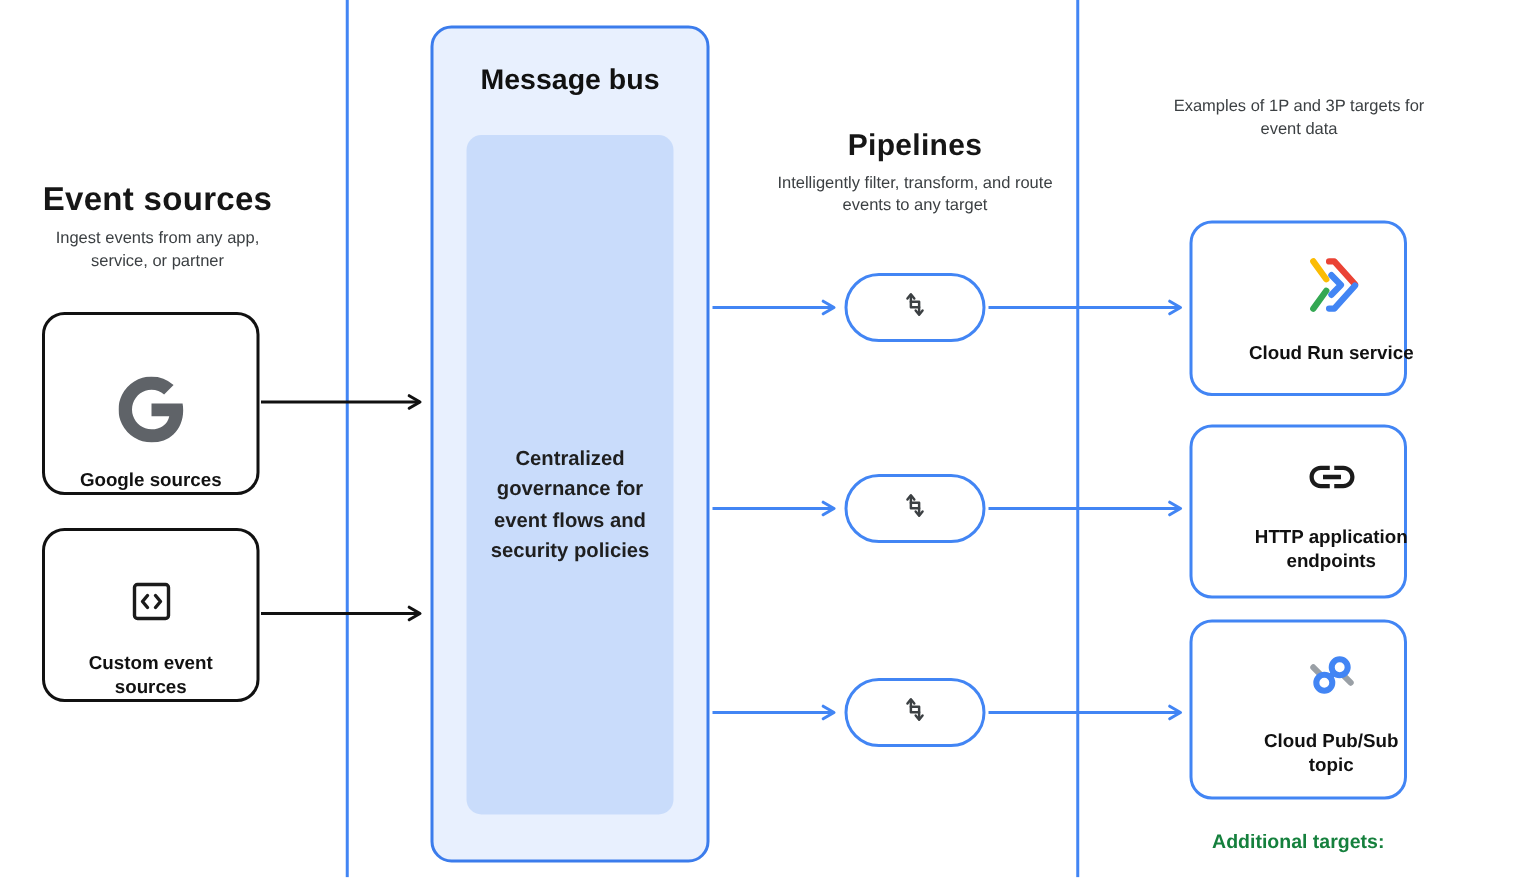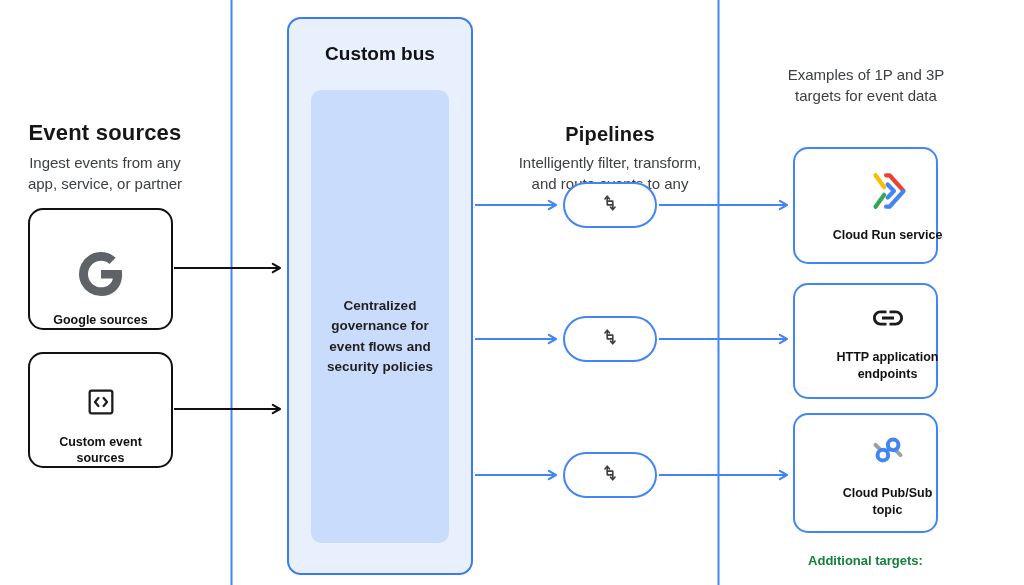--- a/index.html
+++ b/index.html
@@ -5,25 +5,25 @@
   html,body { margin:0; padding:0; background:#fff; }
   .canvas {
     position:relative; width:1024px; height:585px; background:#ffffff;
     font-family:"Liberation Sans","DejaVu Sans",sans-serif; overflow:hidden; color:#1f1f1f;
   }
   svg.connections { position:absolute; left:0; top:0; width:1024px; height:585px; pointer-events:none; }
 
   
   .hdr { position:absolute; text-align:center; }
   .hdr .t { font-weight:700; color:#161616; letter-spacing:.2px; }
-  .hdr .s { font-size:15px; color:#3c4043; line-height:1.4; margin-top:6px; }
+  .hdr .s { font-size:11px; color:#3c4043; line-height:1.4; margin-top:6px; }
   #es-hdr { left:6px;  top:120px; width:198px; }
   #es-hdr .t { font-size:22px; }
   #es-hdr .s { width:162px; margin-left:auto; margin-right:auto; }
-  #pl-hdr { left:513px; top:86px; width:194px;margin-top:37px; }
+  #pl-hdr { left:513px; top:86px; width:194px; }
   #pl-hdr .t { font-size:20px; }
   #ds-hdr { left:768px; top:58px; width:196px; }
   #ds-hdr .t { font-size:21px; }
 
   
   .src-box {
     position:absolute; left:28px; width:145px; box-sizing:border-box;
     background:#fff; border:2px solid #111; border-radius:15px;
     display:flex; flex-direction:column; align-items:center; justify-content:flex-end; gap:12px;
   }
@@ -118,21 +118,21 @@
       <svg width="32" height="32" viewBox="0 0 24 24" fill="none" stroke="#1b1b1b" stroke-width="1.7" stroke-linecap="round" stroke-linejoin="round">
         <rect x="3.5" y="3.5" width="17" height="17" rx="1.5"></rect>
         <polyline points="10,9 7.5,12 10,15"></polyline>
         <polyline points="14,9 16.5,12 14,15"></polyline>
       </svg>
     </span>
     <div class="src-label">Custom event sources</div>
   </div>
 
   <div class="bus">
-    <div class="bus-title">Custom bus</div>
+    <div class="bus-title">Message bus</div>
     <div class="bus-inner">
       <div class="bus-body">Centralized governance for event flows and security policies</div>
     </div>
   </div>
 
   <div class="hdr" id="pl-hdr">
     <div class="t">Pipelines</div>
     <div class="s">Intelligently filter, transform, and route events to any target</div>
   </div>
 

